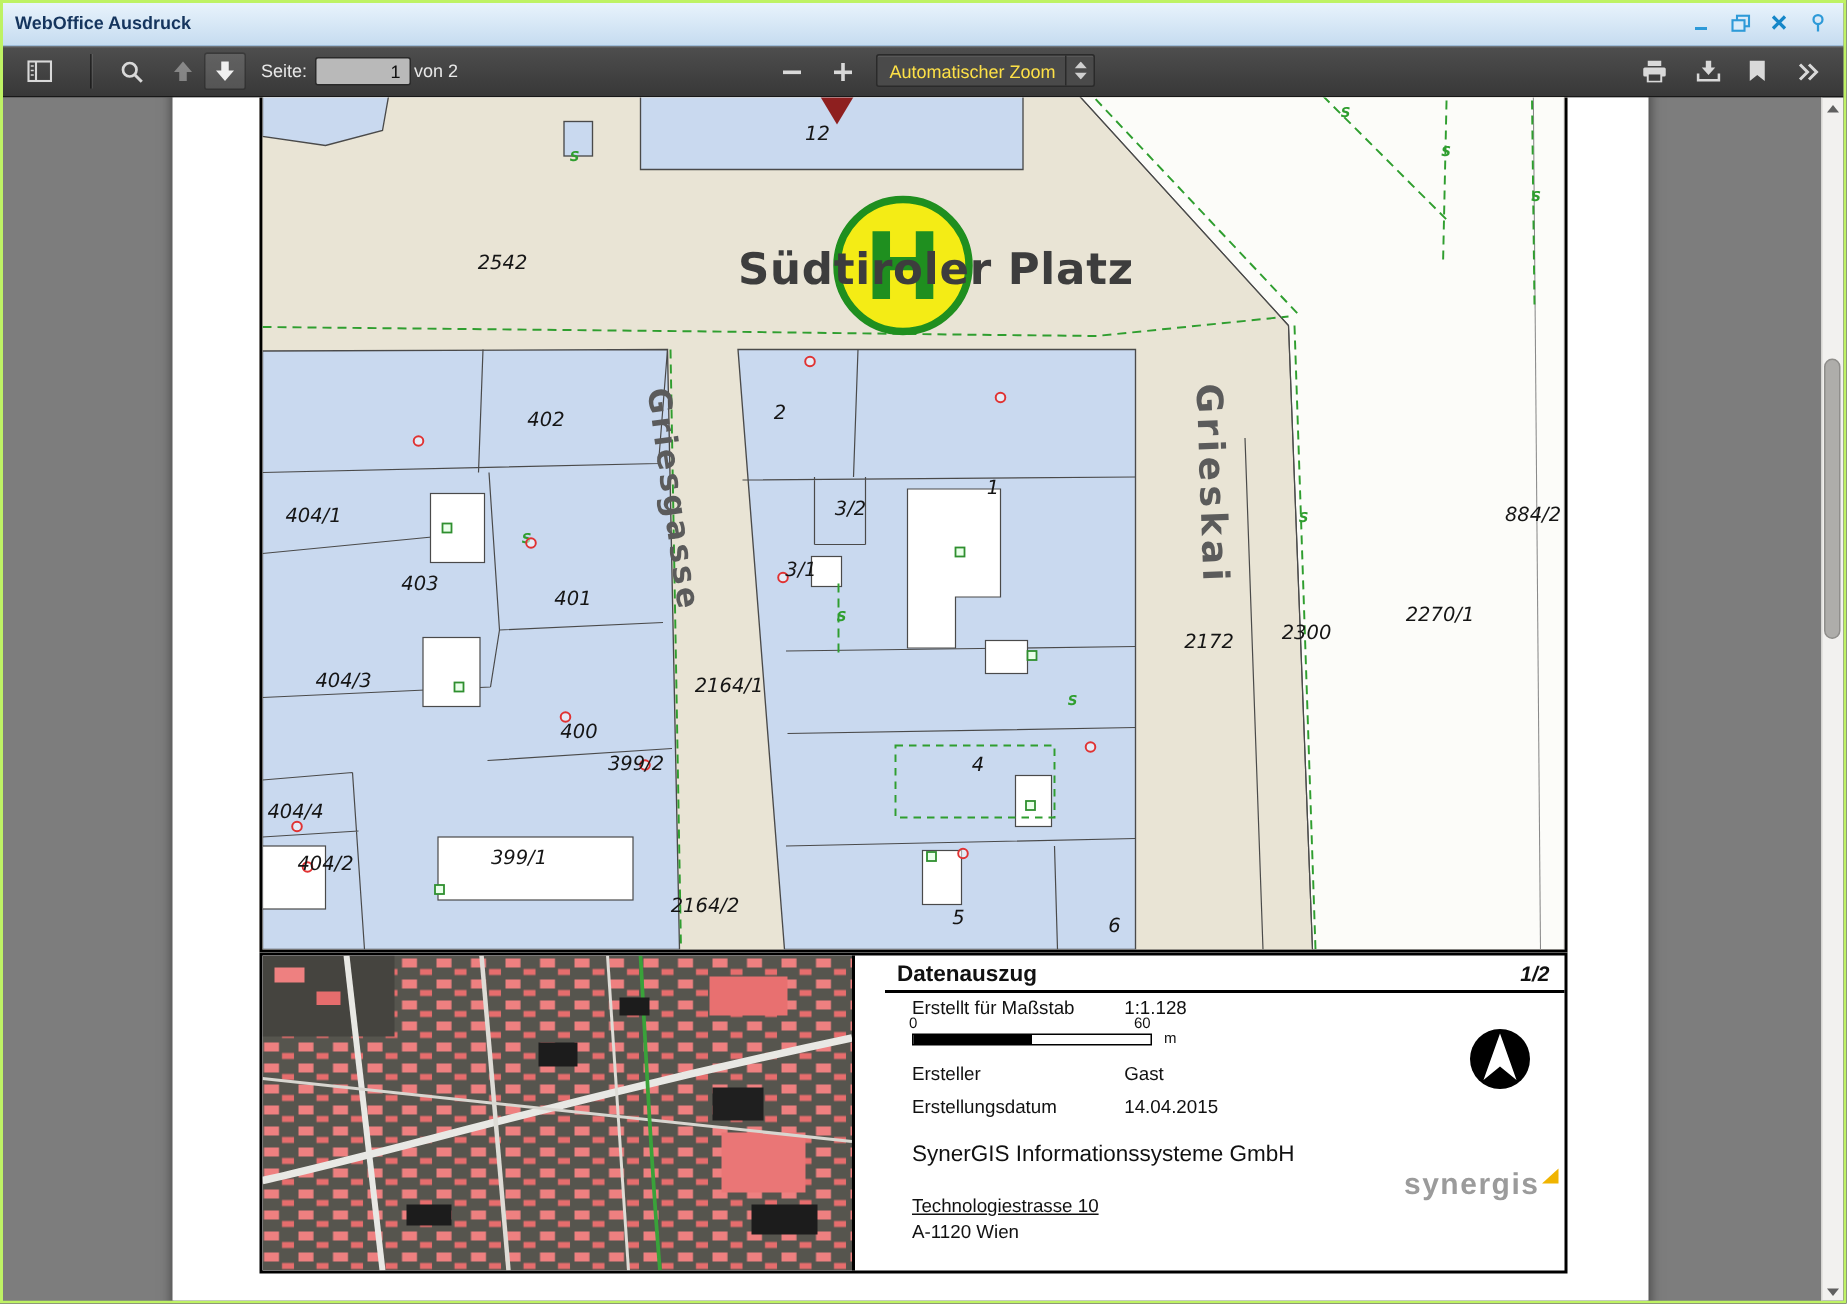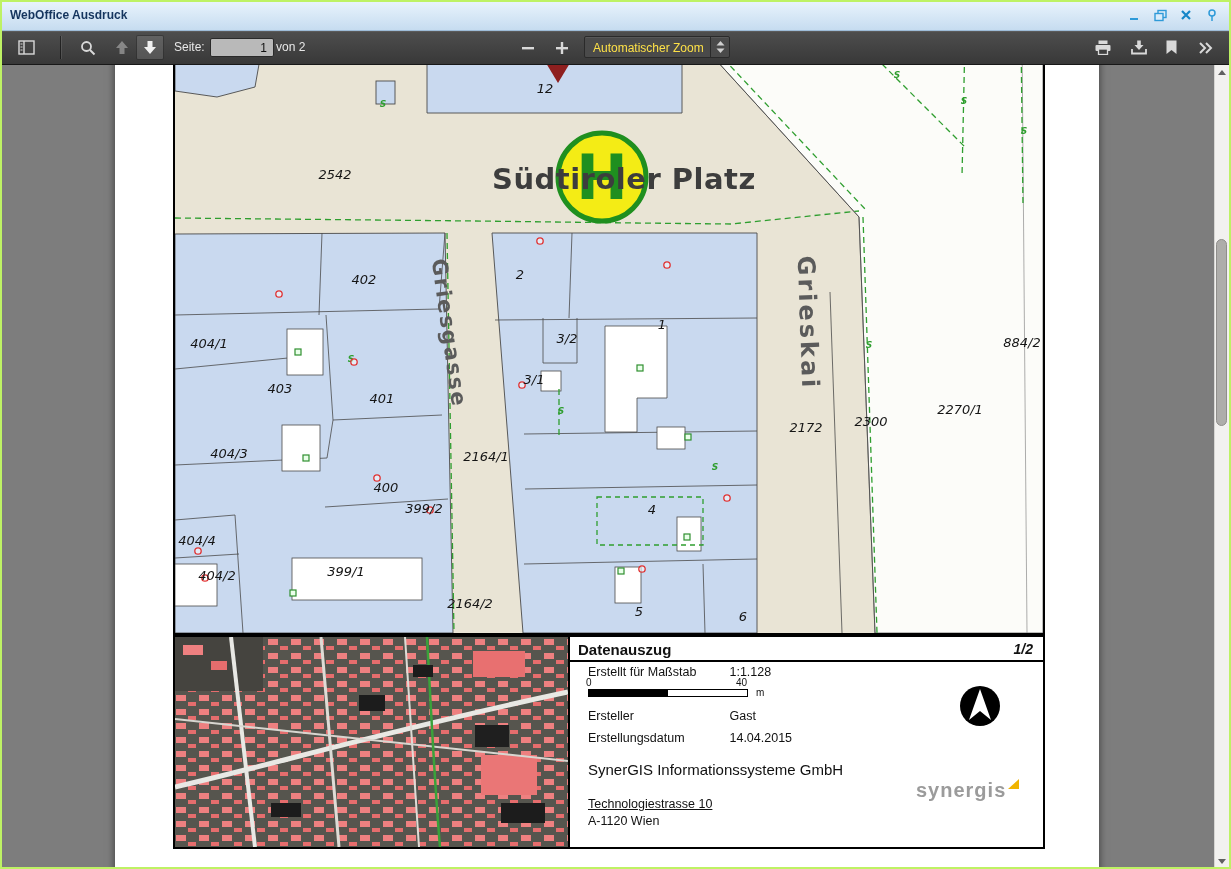--- a/index.html
+++ b/index.html
@@ -24,21 +24,21 @@
   .zarr{position:absolute;right:0;top:0;width:18px;height:100%;border-left:1px solid #2a2a2a;display:flex;align-items:center;justify-content:center;}
 
   
   .viewer{position:relative;height:804px;background:#7d7d7d;overflow:hidden;}
   .page{position:absolute;left:113px;top:-30px;width:984px;height:1160px;background:#fff;box-shadow:0 0 8px rgba(0,0,0,.55);}
   .map-main{position:absolute;left:58px;top:0;width:872px;height:600px;box-sizing:border-box;border:2px solid #000;background:#e9e4d5;}
   .map-main svg{display:block;}
   .bottom-row{position:absolute;left:58px;top:600px;width:872px;height:214px;box-sizing:border-box;border:2px solid #000;display:flex;background:#fff;}
   .overview{width:395px;box-sizing:border-box;border-right:2px solid #000;overflow:hidden;}
   .overview svg{display:block;}
-  .infobox{position:relative;flex:1;font-size:12.5px;color:#111;}
+  .infobox{position:relative;flex:1;font-size:12.5px;color:#111;margin-left:20px;}
   .ib-header{position:absolute;left:0;top:0;right:0;height:23px;border-bottom:2px solid #000;}
   .ib-title{position:absolute;left:8px;top:4px;font-size:15px;font-weight:bold;}
   .ib-page{position:absolute;right:10px;top:4px;font-size:14px;font-weight:bold;font-style:italic;}
   .ib-row{position:absolute;left:18px;}
   .ib-lbl{display:inline-block;width:138px;}
   .scalebar{position:absolute;left:18px;top:40px;width:200px;height:24px;font-size:10px;}
   .sb0{position:absolute;left:-2px;top:0;}
   .sb40{position:absolute;left:148px;top:0;}
   .sbm{position:absolute;left:168px;top:10px;}
   .sb-bar{position:absolute;left:0;top:12px;width:158px;height:6px;border:1px solid #000;background:#fff;}
@@ -335,21 +335,21 @@
             <span class="ib-page">1/2</span>
           </div>
 
           <div class="ib-row" style="top:28px">
             <span class="ib-lbl">Erstellt für Maßstab</span>
             <span>1:1.128</span>
           </div>
 
           <div class="scalebar">
             <span class="sb0">0</span>
-            <span class="sb40">40</span>
+            <span class="sb40">60</span>
             <div class="sb-bar">
                 <div class="sb-black"></div>
               </div>
             <span class="sbm">m</span>
           </div>
 
           <div class="ib-row" style="top:72px">
             <span class="ib-lbl">Ersteller</span>
             <span>Gast</span>
           </div>

